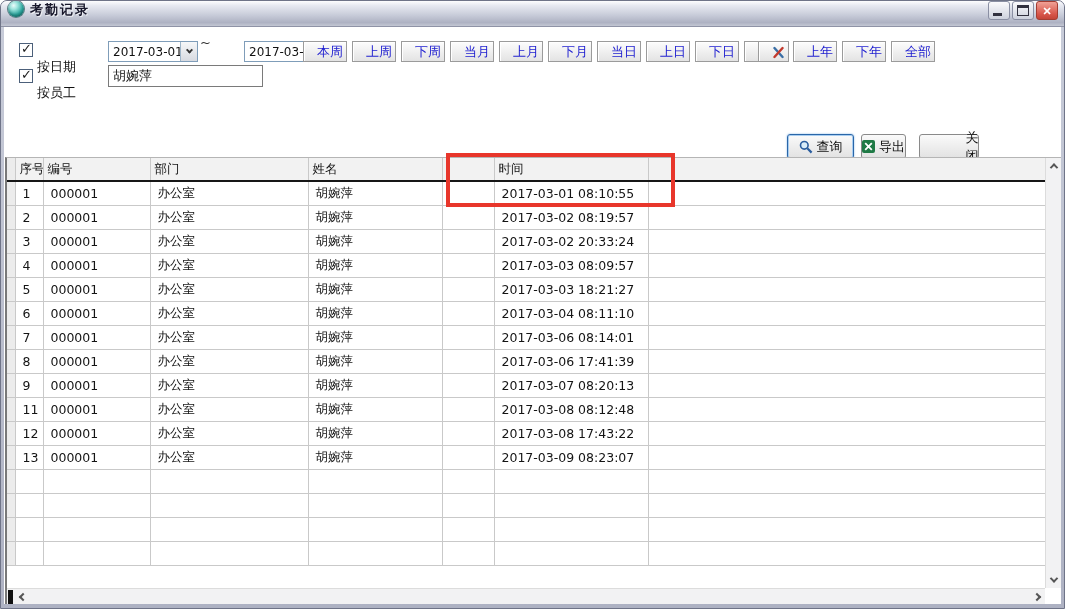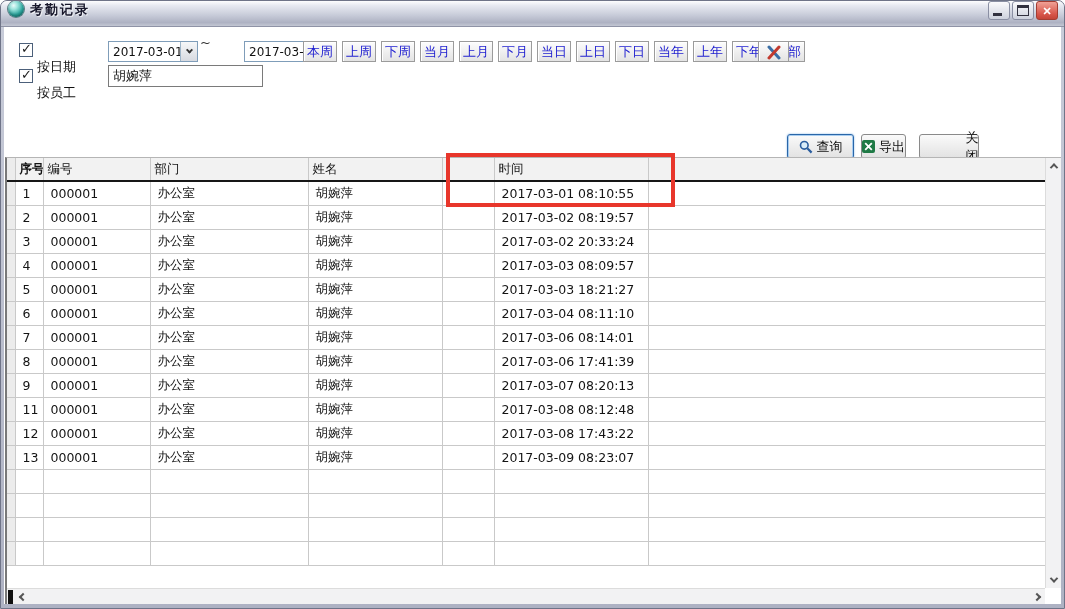--- a/index.html
+++ b/index.html
@@ -30,41 +30,41 @@
   .cb { position:absolute; width:14px; height:14px; border:1px solid #4c607a; background:#fff; }
   .cb.checked::after { content:"\2713"; position:absolute; left:1px; top:-3px; font-size:13px; font-weight:bold; color:#1a1a1a; }
   .combo { position:absolute; height:21px; width:90px; border:1px solid #7f9db9; background:#fff; display:flex; }
   .combo-text { flex:1; font-size:12px; color:#111; padding:3px 0 0 4px; overflow:hidden; white-space:nowrap; }
   .combo-btn { flex:none; width:17px; border-left:1px solid #9db4c8;
       background:linear-gradient(180deg,#f6f7f9,#d7dae0); display:flex; align-items:center; justify-content:center; }
   .tilde { position:absolute; font-size:13px; color:#333; }
   .tfield { position:absolute; height:22px; border:1px solid #7a7a7a; background:#fff;
       font-size:13px; color:#111; padding:0 4px; font-family:"DejaVu Sans",sans-serif; }
   .quickbar { position:absolute; left:299px; top:14px; display:flex; gap:5px; }
-  .qbtn { height:21px; min-width:30px; padding:1px 3px 0 3px; font-size:13px; color:#1c1ccf;
+  .qbtn { height:21px; min-width:30px; padding:1px 3px 0 13px; font-size:13px; color:#1c1ccf;
       background:linear-gradient(180deg,#fdfdfd,#e3e3e3); border:1px solid #9b9b9b;
       box-shadow:inset 1px 1px 0 #fff; font-family:"DejaVu Sans",sans-serif; cursor:default; }
   .toolbtn { position:absolute; left:754px; top:14px; width:31px; display:flex; align-items:center; justify-content:center; }
   .abtn { position:absolute; top:91px; height:25px; font-size:13px; color:#111;
       background:linear-gradient(180deg,#fafafa,#e2e2e2); border:1px solid #8a8a8a; border-radius:3px;
       display:flex; align-items:center; justify-content:center; gap:4px;
       font-family:"DejaVu Sans",sans-serif; cursor:default;margin-top:16px; }
   .abtn.focused { border:1px solid #2a66a8; box-shadow:0 0 0 1px #a8cdf0 inset, 0 0 2px #7fb2e5; }
   
   .grid-zone { position:absolute; left:1px; right:0; top:130px; bottom:0; background:#fff;
       border-left:2px solid #787878; border-top:1px solid #b5b5b5; }
   .grid-scroll { position:absolute; left:0; top:0; right:16px; bottom:16px; overflow:hidden; }
   table { border-collapse:collapse; table-layout:fixed; width:100%; }
   td,th { border-right:1px solid #c9c9c9; border-bottom:1px solid #c9c9c9;
       overflow:hidden; white-space:nowrap; font-size:12.5px; color:#141414; }
   th { background:#f2f2f2; border-bottom:2px solid #161616; font-weight:normal;
       text-align:left; height:23px; padding:0 0 0 4px; }
   td { height:24px; background:#fff; padding:0 0 0 7px; }
   th.rowhdr, td.rowhdr { background:#ececec; padding:0; }
-  th.seq { padding-left:4px;font-weight:bold; }
+  th.seq { padding-left:4px; }
   th.filler, td.filler { border-right:none; }
   th.gap, td.gap { padding:0; }
   .red-rect { position:absolute; left:442px; top:126px; width:229px; height:54px;
       border:4px solid #e8362b; z-index:6; pointer-events:none; }
   
   .vscroll { position:absolute; right:0; top:0; width:16px; bottom:16px; background:#f2f2f3; border-left:1px solid #dcdcdc; }
   .hscroll { position:absolute; left:0; right:16px; bottom:0; height:16px; background:#f2f2f3; border-top:1px solid #dcdcdc; }
   .sbtn { position:absolute; width:16px; height:16px; display:flex; align-items:center; justify-content:center; }
   .sbtn.top{ top:0; } .sbtn.bottom{ bottom:0; } .sbtn.left{ left:8px; top:0; } .sbtn.right{ right:0; top:0; }
   .chev { display:inline-block; width:6px; height:6px; border-right:2px solid #555; border-bottom:2px solid #555; }

